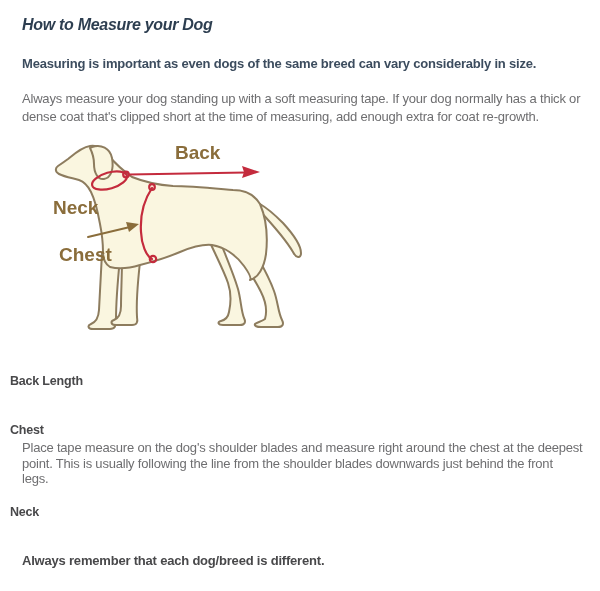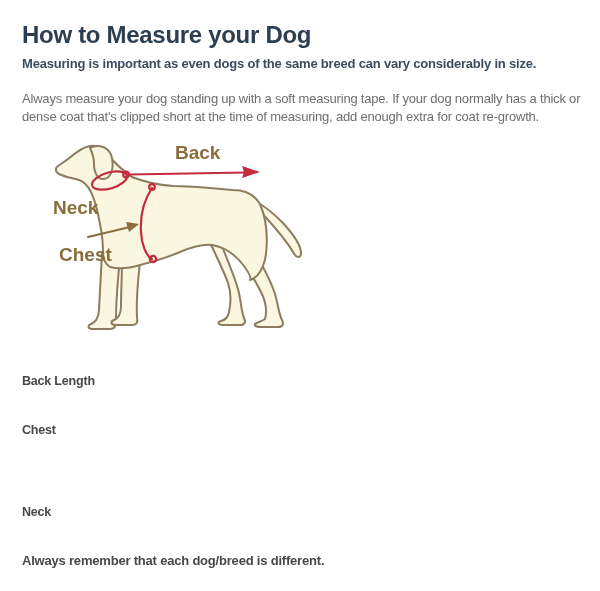--- a/index.html
+++ b/index.html
@@ -6,43 +6,44 @@
   body{
     width:600px;height:591px;
     background:#ffffff;
     font-family:"Liberation Sans", sans-serif;
     position:relative;
     overflow:hidden;
   }
   .page{position:absolute;inset:0;}
   .page-title{
     position:absolute;left:22px;top:5px;
-    font-size:24px;font-weight:bold;
+    font-size:16px;font-weight:bold;
     color:var(--heading-navy,#2d3e50);
     letter-spacing:-0.3px;
+    font-style:italic;
   }
   .intro-bold{
     position:absolute;left:22px;top:56px;width:560px;
     font-size:13px;font-weight:bold;
     color:var(--intro-dark,#3c4c5e);
     letter-spacing:-0.2px;
   }
   .body-lines{
     font-size:13px;
     color:var(--text-gray,#6e6e70);
     letter-spacing:-0.2px;
     white-space:pre-line;
     line-height:15.5px;
   }
   .intro-para{
     position:absolute;left:22px;top:90px;width:570px;
     line-height:18px;
   }
   .section-head{
-    position:absolute;left:22px;
+    position:absolute;left:10px;
     font-size:12.5px;font-weight:bold;
     color:var(--head-gray,#48484a);
     letter-spacing:-0.2px;
   }
   .section-text{position:absolute;left:22px;width:570px;}
   .footer-bold{
     position:absolute;left:22px;top:553px;width:570px;
     font-size:13px;font-weight:bold;
     color:var(--head-gray,#48484a);
     letter-spacing:-0.2px;
@@ -124,18 +125,21 @@
 
       <text class="diag-label" x="135" y="31">Back</text>
       <text class="diag-label" x="13" y="86">Neck</text>
       <text class="diag-label" x="19" y="133">Chest</text>
     </svg>
   </div>
 
   <div class="section-head" style="top:374px">Back Length</div>
 
   <div class="section-head" style="top:423px">Chest</div>
+  <div class="section-text body-lines" style="top:440px">Place tape measure on the dog's shoulder blades and measure right around the chest at the deepest
+point. This is usually following the line from the shoulder blades downwards just behind the front
+legs.</div>
 
   <div class="section-head" style="top:505px">Neck</div>
 
   <div class="footer-bold">Always remember that each dog/breed is different.</div>
 
 </div>
 
 </body></html>

